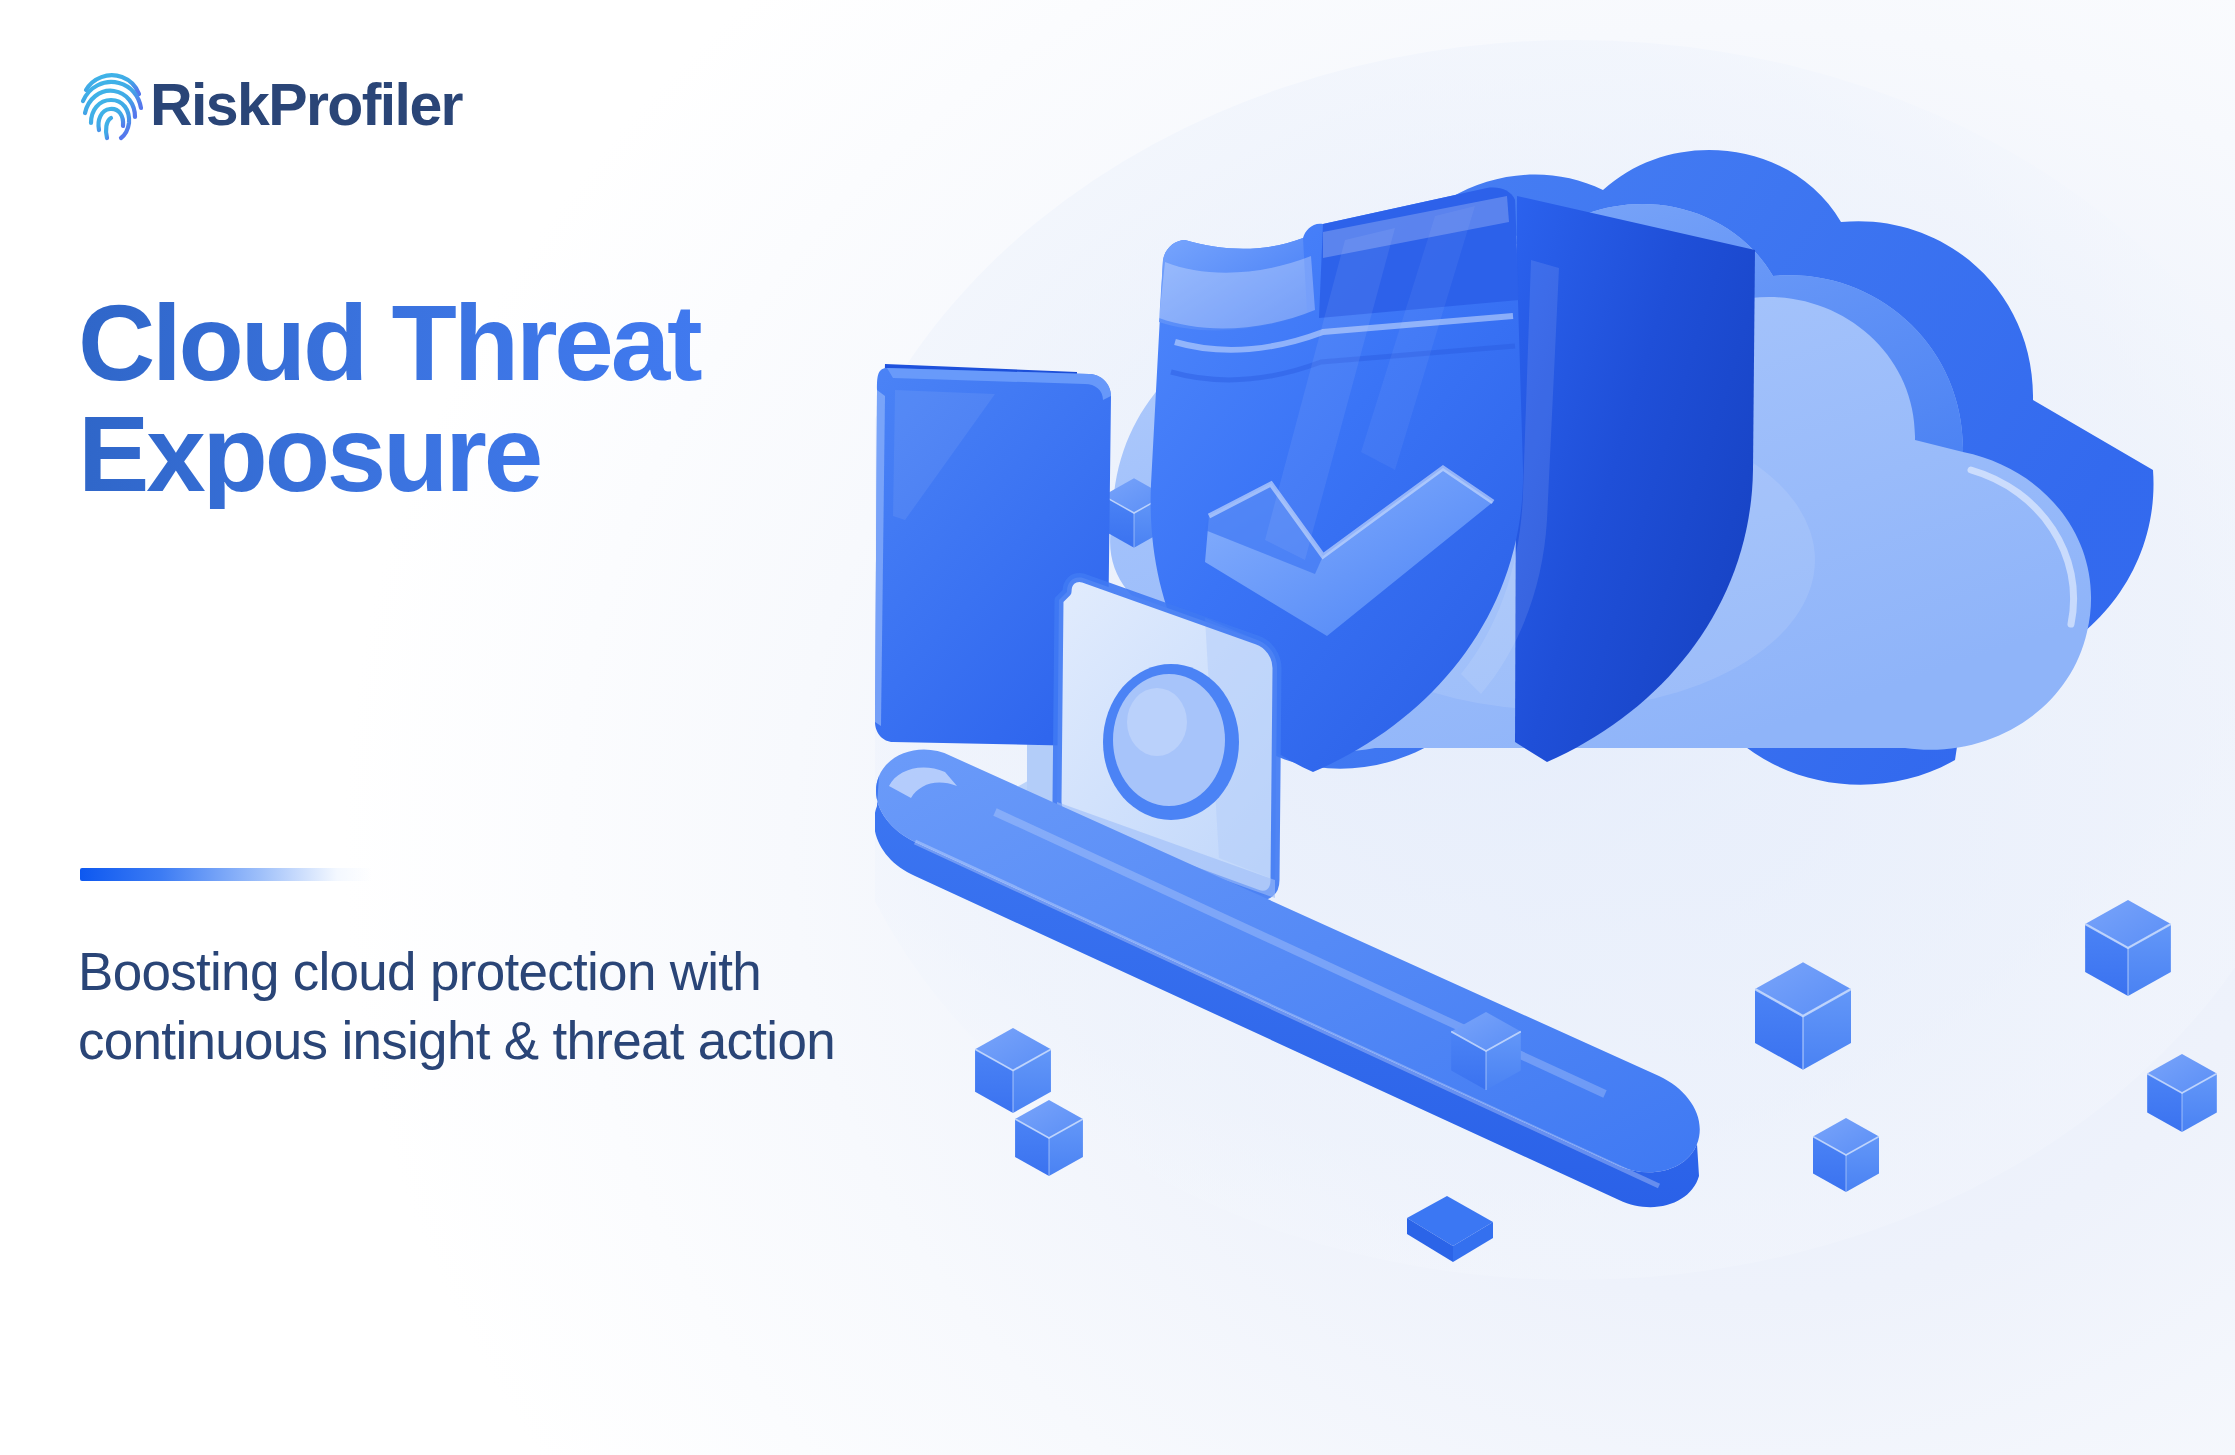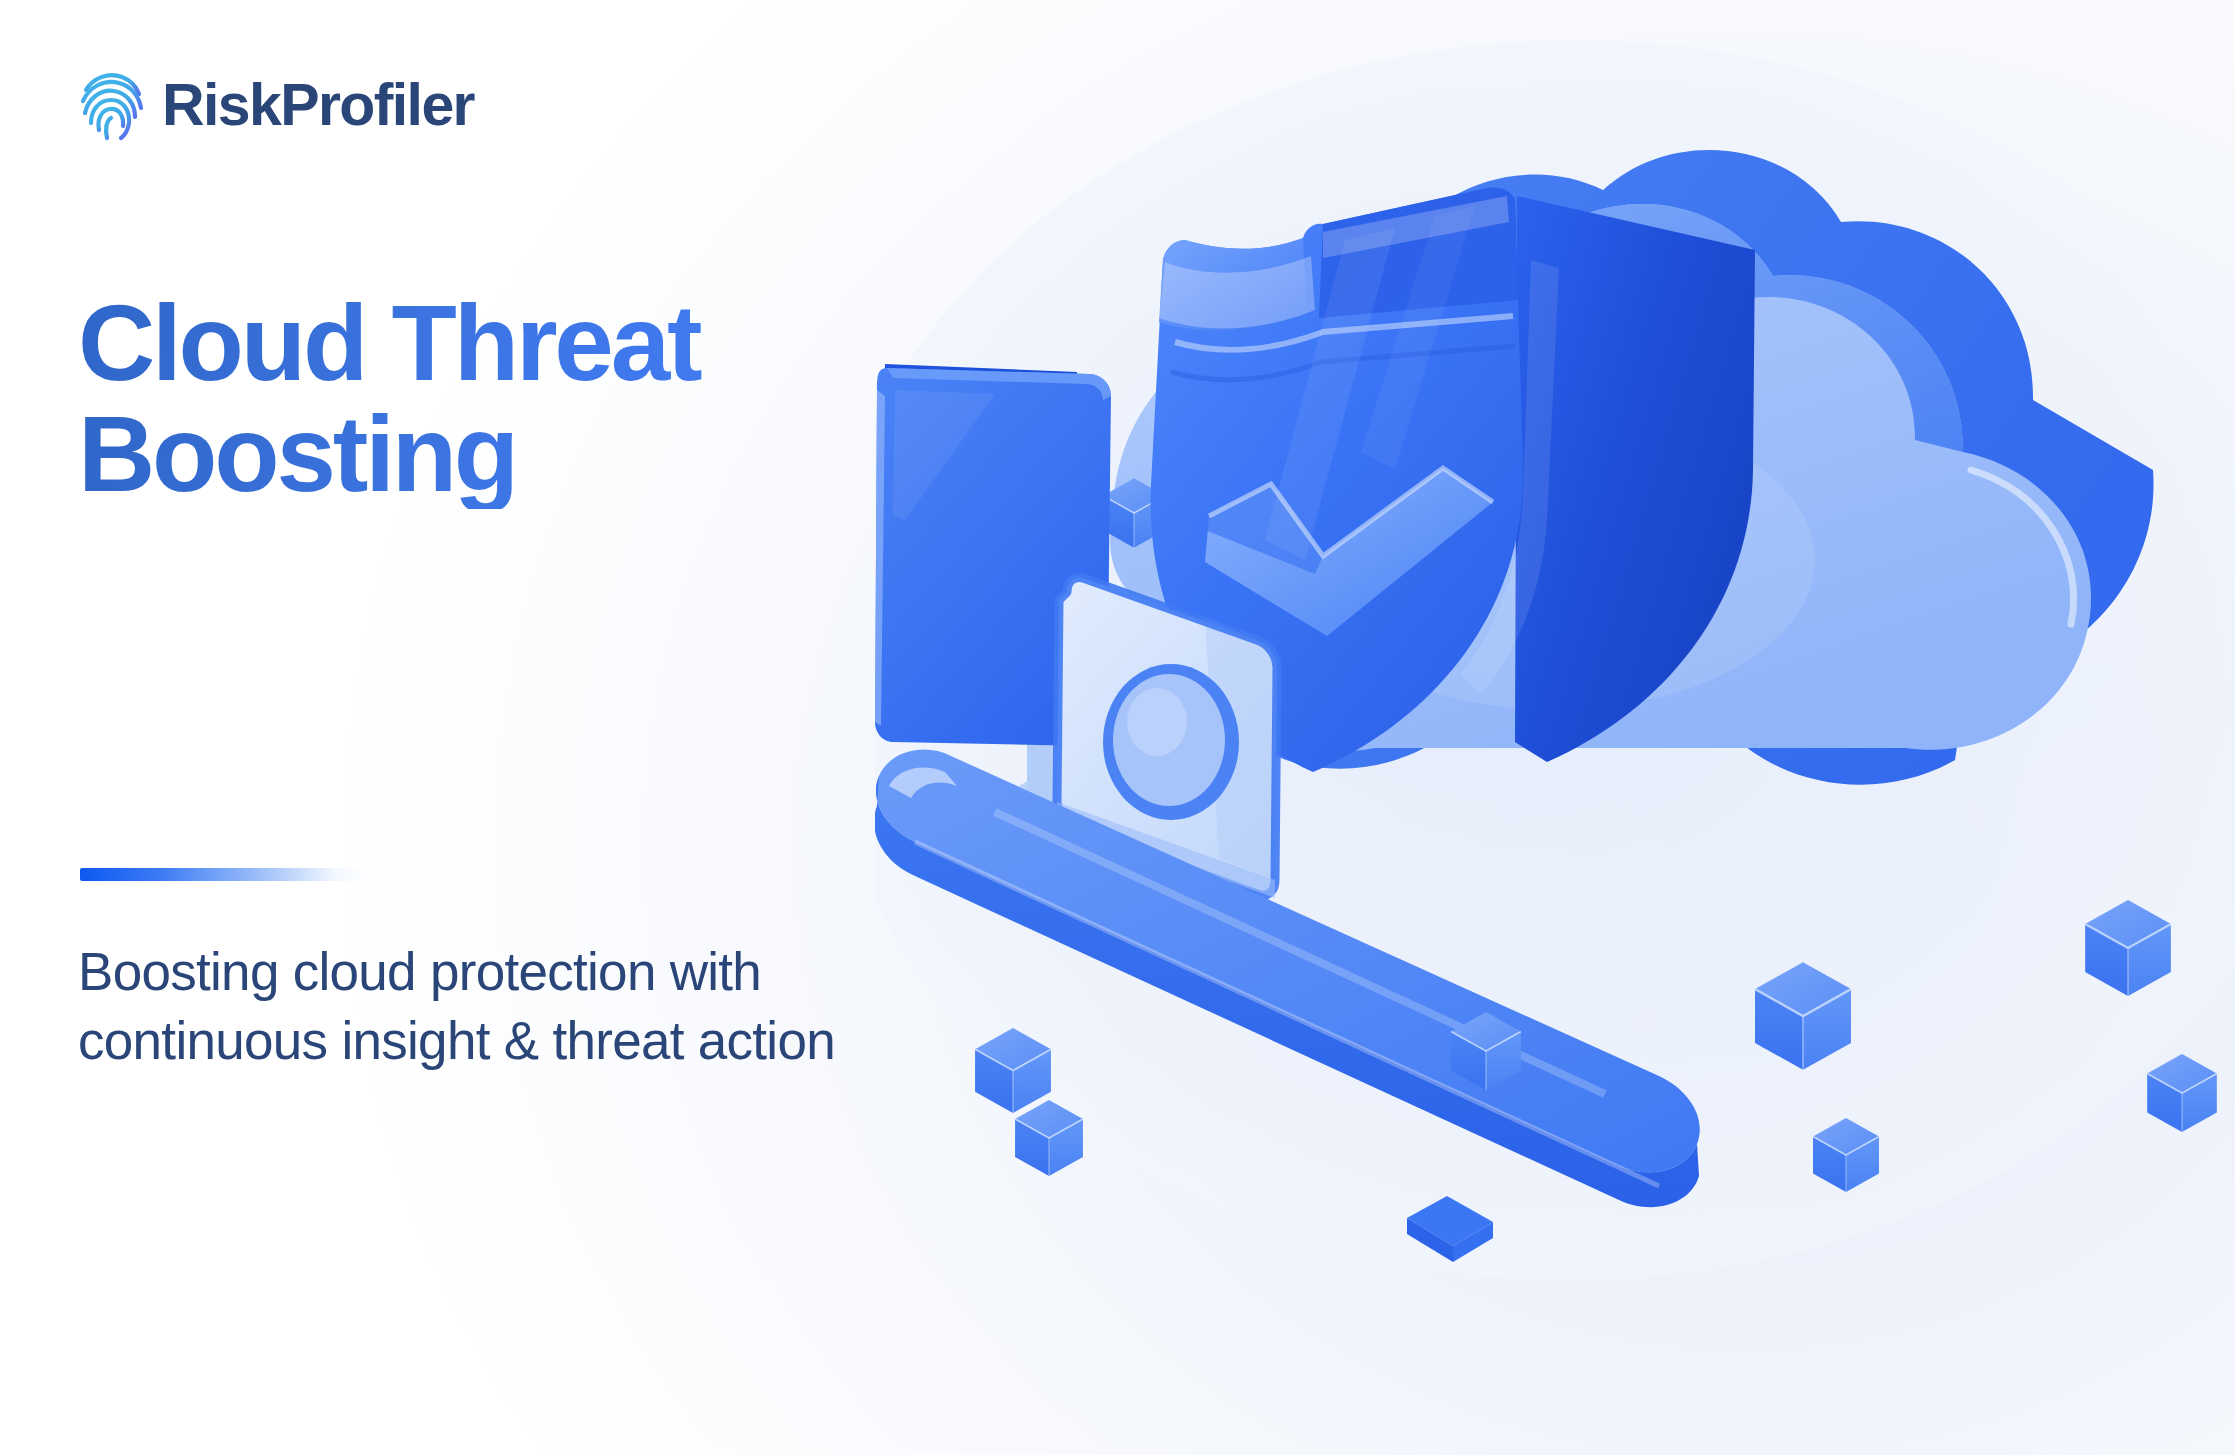--- a/index.html
+++ b/index.html
@@ -21,21 +21,21 @@
     position:absolute;
     left:78px; top:0;
     width:1010px; height:1455px;
     z-index:40;
   }
 
   
   .brand {
     position:absolute;
     left:0; top:68px;
-    display:flex; align-items:center; gap:18px;
+    display:flex; align-items:center; gap:6px;
   }
   .brand-mark { width:66px; height:74px; display:block; flex:0 0 auto; }
   .brand-name {
     font-size:59px;
     font-weight:bold;
     letter-spacing:-1.6px;
     color:#2a4577;
     line-height:1;
     white-space:nowrap;
   }
@@ -385,21 +385,21 @@
         <path d="M13 55 C13 42 21 32 33 32 C45 32 52 42 51 55 C50 62 47 67 43 70"></path>
         <path d="M21 62 C19 52 23 42 32 41 C41 40 46 48 45 58"></path>
         <path d="M29 70 C27 62 28 53 33 50"></path>
       </g>
     </svg>
     <span class="brand-name">RiskProfiler</span>
   </div>
 
   <h1 class="headline">
     <span class="hl-line">Cloud Threat</span>
-    <span class="hl-line">Boosting</span>
+    <span class="hl-line">Exposure</span>
   </h1>
 
   <div class="divider"></div>
 
   <p class="subtitle">
     <span class="sub-line">Boosting cloud protection with</span>
     <span class="sub-line">continuous insight &amp; threat action</span>
   </p>
 
 </div>

